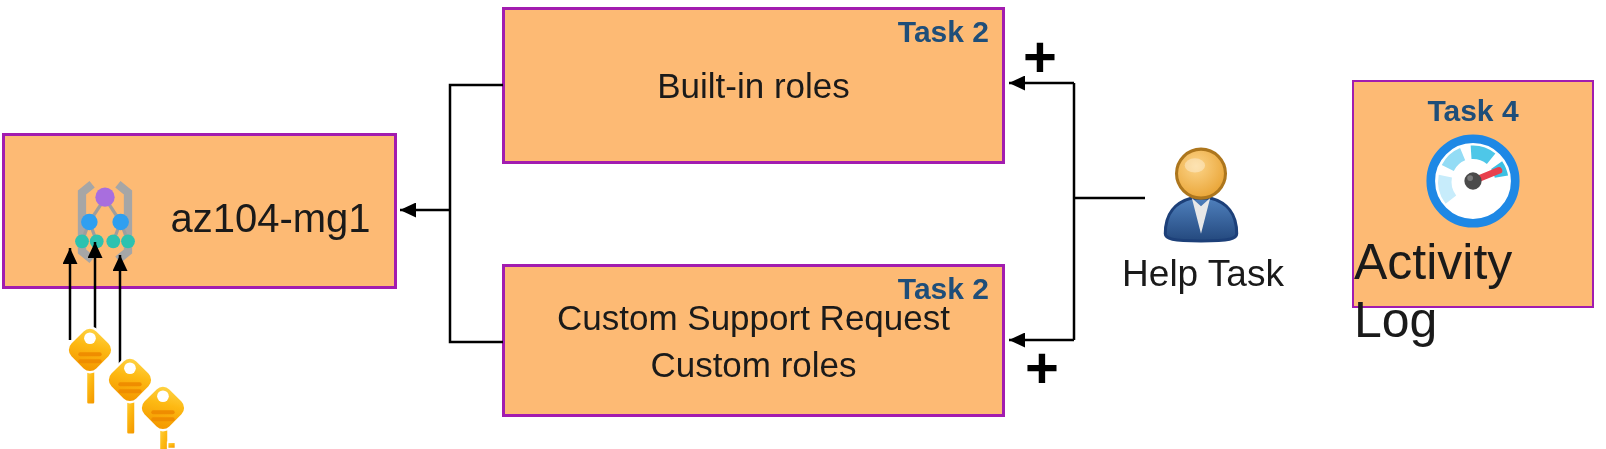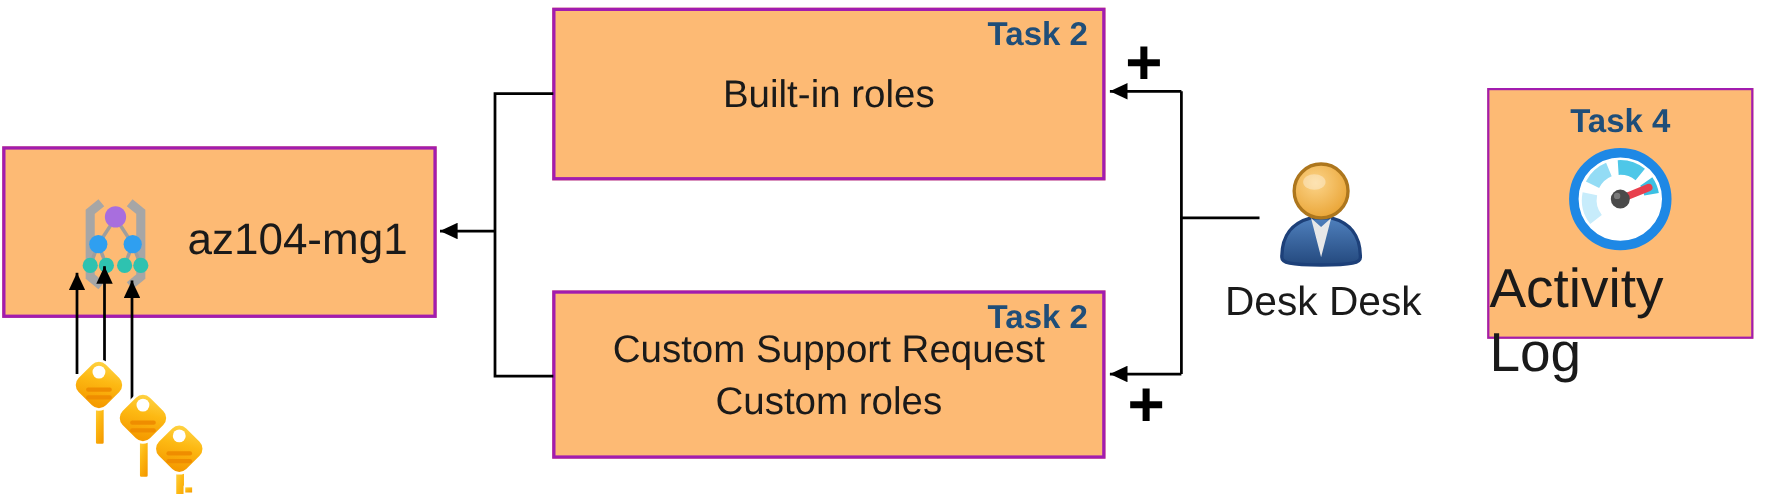--- a/index.html
+++ b/index.html
@@ -119,21 +119,21 @@
         <stop offset="0" stop-color="#fcd489"></stop>
         <stop offset="1" stop-color="#e69c27"></stop>
       </radialGradient>
     </defs>
     <path d="M15,90 C15,68 26,59 41,55 L59,55 C74,59 85,68 85,90 C85,95 78,97 50,97 C22,97 15,95 15,90 Z" fill="url(#bodyGrad)" stroke="#1d4079" stroke-width="3"></path>
     <path d="M41,55 L50,90 L59,55 L50,63 Z" fill="#e8e8e8"></path>
     <circle cx="50" cy="31" r="24" fill="url(#headGrad)" stroke="#ad761d" stroke-width="3"></circle>
     <ellipse cx="44" cy="23" rx="10" ry="7" fill="rgba(255,255,255,0.35)"></ellipse>
   </svg>
   <div id="actor-label">
-    <div>Desk Desk</div>
+    <div>Help Task</div>
   </div>
 
   <div class="box" id="task4" style="left:1352px;top:80px;width:242px;height:228px;border-width:2px;">
     <div class="col">
       <div class="badge" id="task4-badge">Task 4</div>
       <svg width="96" height="96" viewBox="0 0 100 100" style="margin-top:6px;">
         <circle cx="50" cy="50" r="44" fill="#ffffff" stroke="#1e88e5" stroke-width="9"></circle>
         <g fill="none" stroke-width="14">
           <path d="M 27.0 69.3 A 30 30 0 0 1 21.2 44.9" stroke="#c7ecfb"></path>
           <path d="M 23.7 36.4 A 30 30 0 0 1 39.2 22.0" stroke="#93dcf5"></path>

